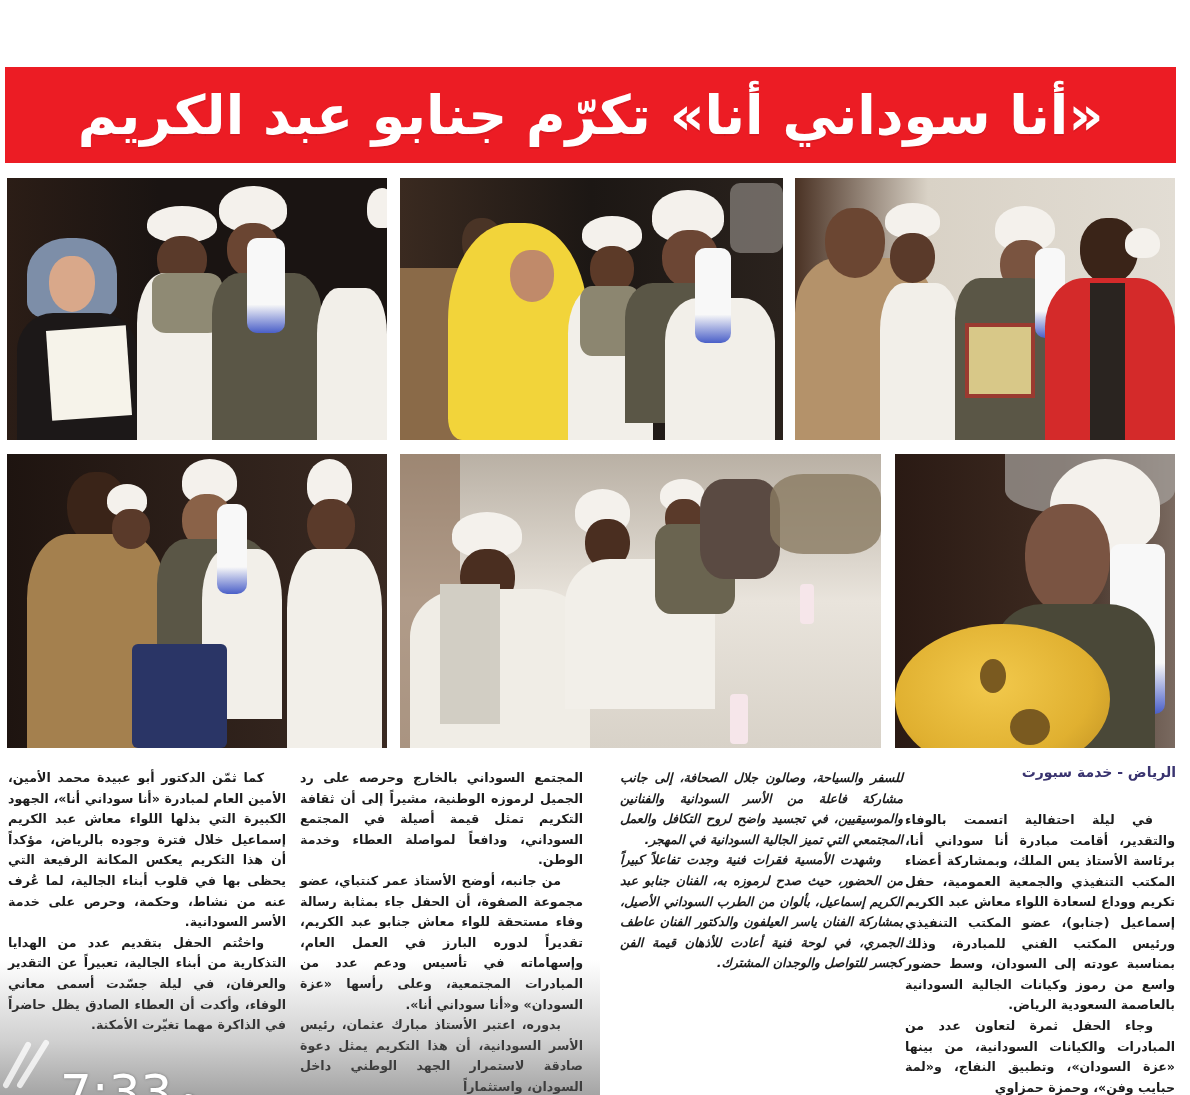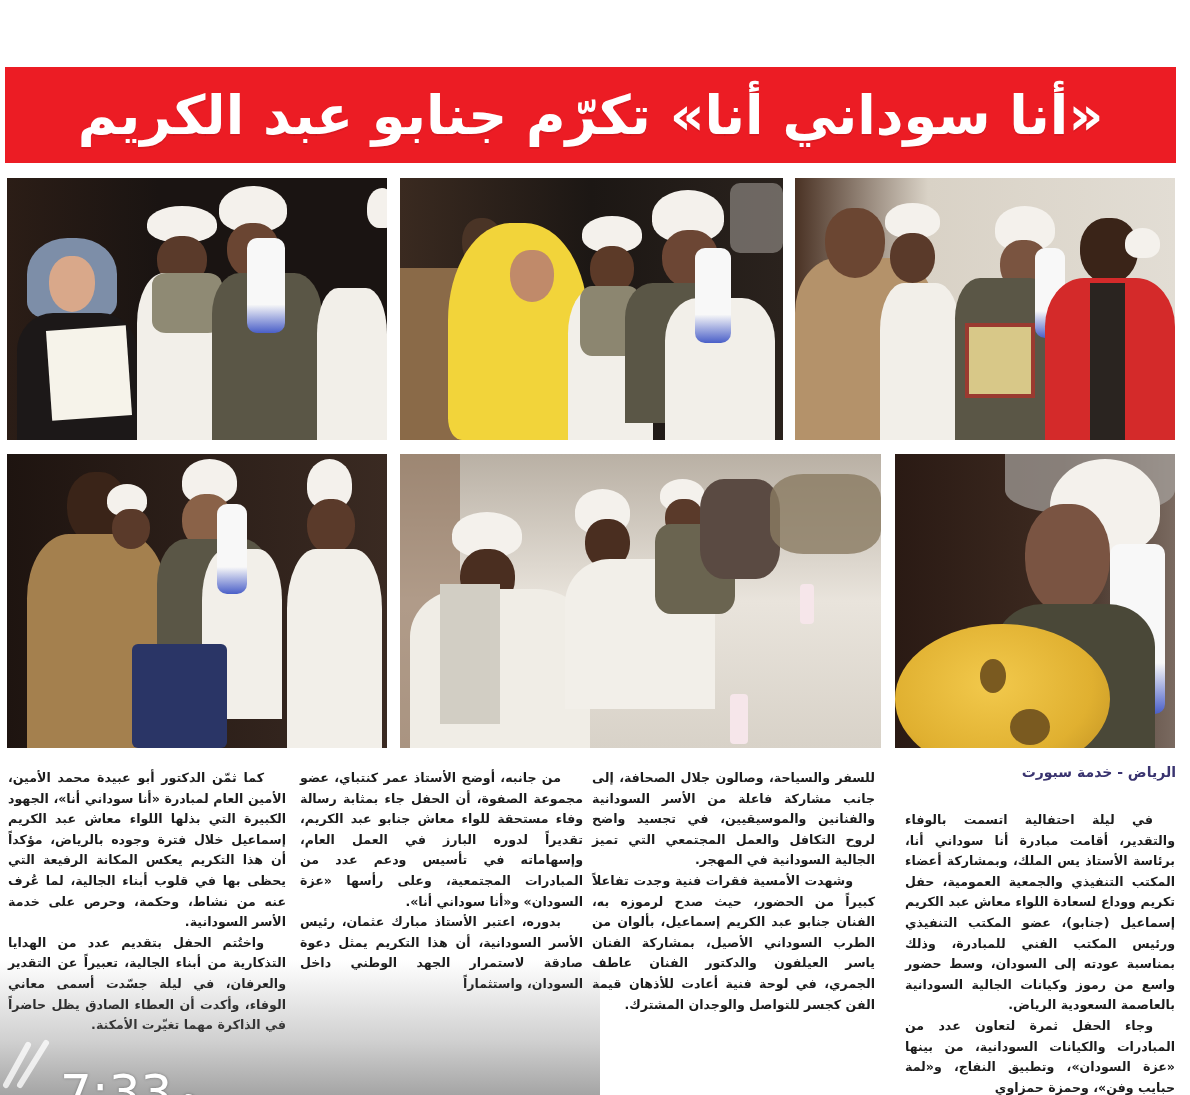--- a/index.html
+++ b/index.html
@@ -60,21 +60,21 @@
     position: absolute; right: 14px; top: 764px;
     font-size: 14px; font-weight: bold; color: #3a3470; direction: rtl;
   }
   .col {
     position: absolute; top: 768px; direction: rtl; text-align: justify;
     font-size: 12.6px; line-height: 20.6px; font-weight: bold; color: #1c1c1c;
   }
   .col p { text-indent: 22px; }
   .col p.noindent { text-indent: 0; }
   #c1 { left: 905px; width: 270px; top: 810px; }
-  #c2 { left: 592px; width: 283px; }
+  #c2 { left: 620px; width: 283px; font-style: italic; }
   #c3 { left: 300px; width: 283px; }
   #c4 { left: 8px; width: 278px; }
 
   
   .fade {
     position: absolute; left: 0; top: 960px; width: 600px; height: 135px;
     background: linear-gradient(180deg, rgba(255,255,255,0) 0%, rgba(120,120,120,0.35) 60%, rgba(90,90,90,0.55) 100%);
     pointer-events: none;
   }
   .checks { position: absolute; left: 2px; top: 1035px; width: 50px; height: 55px; }
@@ -196,20 +196,21 @@
   <p>في ليلة احتفالية اتسمت بالوفاء والتقدير، أقامت مبادرة أنا سوداني أنا، برئاسة الأستاذ يس الملك، وبمشاركة أعضاء المكتب التنفيذي والجمعية العمومية، حفل تكريم ووداع لسعادة اللواء معاش عبد الكريم إسماعيل (جنابو)، عضو المكتب التنفيذي ورئيس المكتب الفني للمبادرة، وذلك بمناسبة عودته إلى السودان، وسط حضور واسع من رموز وكيانات الجالية السودانية بالعاصمة السعودية الرياض.</p>
   <p>وجاء الحفل ثمرة لتعاون عدد من المبادرات والكيانات السودانية، من بينها «عزة السودان»، وتطبيق النفاج، و«لمة حبايب وفن»، وحمزة حمزاوي</p>
 </div>
 
 <div class="col" id="c2">
   <p class="noindent">للسفر والسياحة، وصالون جلال الصحافة، إلى جانب مشاركة فاعلة من الأسر السودانية والفنانين والموسيقيين، في تجسيد واضح لروح التكافل والعمل المجتمعي التي تميز الجالية السودانية في المهجر.</p>
   <p>وشهدت الأمسية فقرات فنية وجدت تفاعلاً كبيراً من الحضور، حيث صدح لرموزه به، الفنان جنابو عبد الكريم إسماعيل، بألوان من الطرب السوداني الأصيل، بمشاركة الفنان ياسر العيلفون والدكتور الفنان عاطف الجمري، في لوحة فنية أعادت للأذهان قيمة الفن كجسر للتواصل والوجدان المشترك.</p>
 </div>
 
 <div class="col" id="c3">
+  <p class="noindent">المجتمع السوداني بالخارج وحرصه على رد الجميل لرموزه الوطنية، مشيراً إلى أن ثقافة التكريم تمثل قيمة أصيلة في المجتمع السوداني، ودافعاً لمواصلة العطاء وخدمة الوطن.</p>
   <p>من جانبه، أوضح الأستاذ عمر كنتباي، عضو مجموعة الصفوة، أن الحفل جاء بمثابة رسالة وفاء مستحقة للواء معاش جنابو عبد الكريم، تقديراً لدوره البارز في العمل العام، وإسهاماته في تأسيس ودعم عدد من المبادرات المجتمعية، وعلى رأسها «عزة السودان» و«أنا سوداني أنا».</p>
   <p>بدوره، اعتبر الأستاذ مبارك عثمان، رئيس الأسر السودانية، أن هذا التكريم يمثل دعوة صادقة لاستمرار الجهد الوطني داخل السودان، واستثماراً</p>
 </div>
 
 <div class="col" id="c4">
   <p>كما ثمّن الدكتور أبو عبيدة محمد الأمين، الأمين العام لمبادرة «أنا سوداني أنا»، الجهود الكبيرة التي بذلها اللواء معاش عبد الكريم إسماعيل خلال فترة وجوده بالرياض، مؤكداً أن هذا التكريم يعكس المكانة الرفيعة التي يحظى بها في قلوب أبناء الجالية، لما عُرف عنه من نشاط، وحكمة، وحرص على خدمة الأسر السودانية.</p>
   <p>واختُتم الحفل بتقديم عدد من الهدايا التذكارية من أبناء الجالية، تعبيراً عن التقدير والعرفان، في ليلة جسّدت أسمى معاني الوفاء، وأكدت أن العطاء الصادق يظل حاضراً في الذاكرة مهما تغيّرت الأمكنة.</p>
 </div>
 
 <div class="fade"></div>

